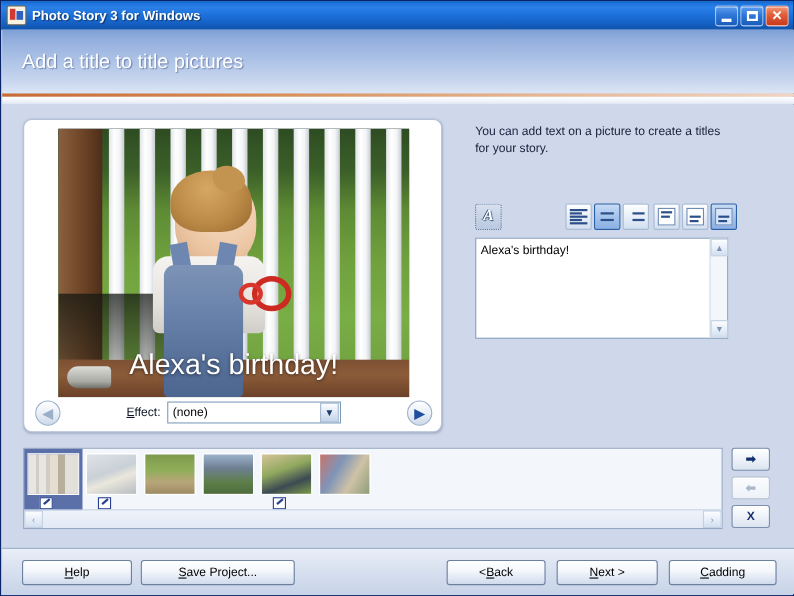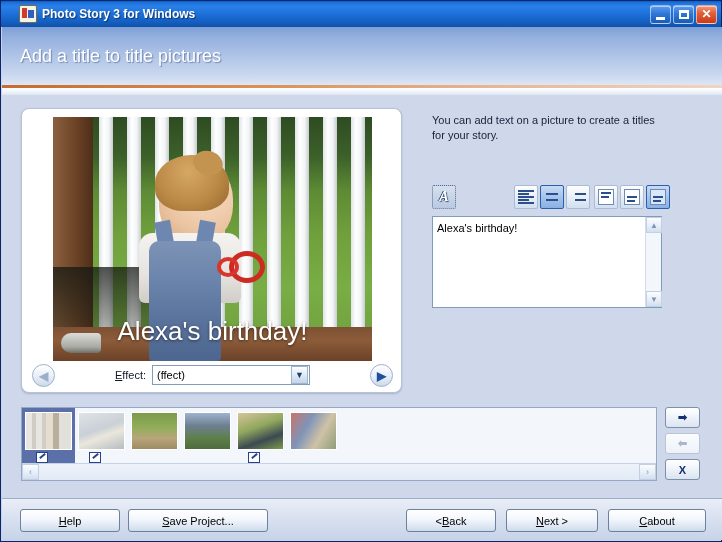--- a/index.html
+++ b/index.html
@@ -16,21 +16,21 @@
     box-sizing:border-box;
   }
 
   
   .titlebar{
     position:absolute;left:0;top:0;width:100%;height:26px;
     background:linear-gradient(180deg,#0b5fc4 0%,#1e74dd 8%,#2a80e8 22%,#1c6fd8 52%,#1560c4 78%,#1053a8 100%);
     display:flex;align-items:center;
     box-sizing:border-box;
   }
-  .titlebar-left{display:flex;align-items:center;padding-left:18px;flex:1;min-width:0;}
+  .titlebar-left{display:flex;align-items:center;padding-left:5px;flex:1;min-width:0;}
   .app-icon{
     width:16px;height:16px;margin-right:5px;position:relative;flex:0 0 auto;
     background:#f6f3e2;border:1px solid #7a6a4a;border-radius:2px;
     overflow:hidden;
   }
   .app-icon:before{
     content:"";position:absolute;left:2px;top:2px;width:5px;height:10px;
     background:#cf3b30;
   }
   .app-icon:after{
@@ -423,21 +423,21 @@
       <div class="nav-arrow nav-prev">
         <span class="tri">◀</span>
       </div>
       <div class="nav-arrow nav-next">
         <span class="tri">▶</span>
       </div>
 
       <div class="effect-row">
         <span class="effect-label"><u>E</u><span>ffect:</span></span>
         <div class="effect-select">
-          <span class="effect-value">(ffect)</span>
+          <span class="effect-value">(none)</span>
           <span class="effect-arrow">▼</span>
         </div>
       </div>
     </div>
 
     <div class="right-panel">
       <div class="intro-text">You can add text on a picture to create a titles for your story.</div>
 
       <div class="text-toolbar">
         <div class="tbtn font-btn">
@@ -565,17 +565,17 @@
       <span>&lt; </span>
         <u>B</u>
         <span>ack</span>
     </div>
     <div class="btn btn-next">
       <u>N</u>
         <span>ext &gt;</span>
     </div>
     <div class="btn btn-cancel">
       <u>C</u>
-        <span>about</span>
+        <span>adding</span>
     </div>
   </div>
 
 </div>
 
 </body></html>

